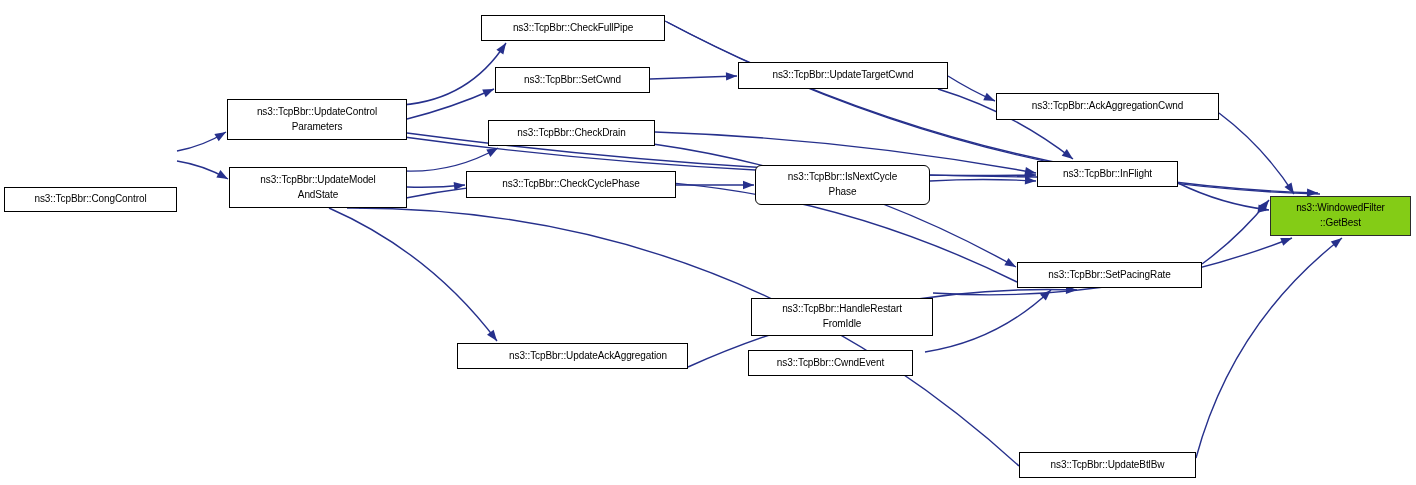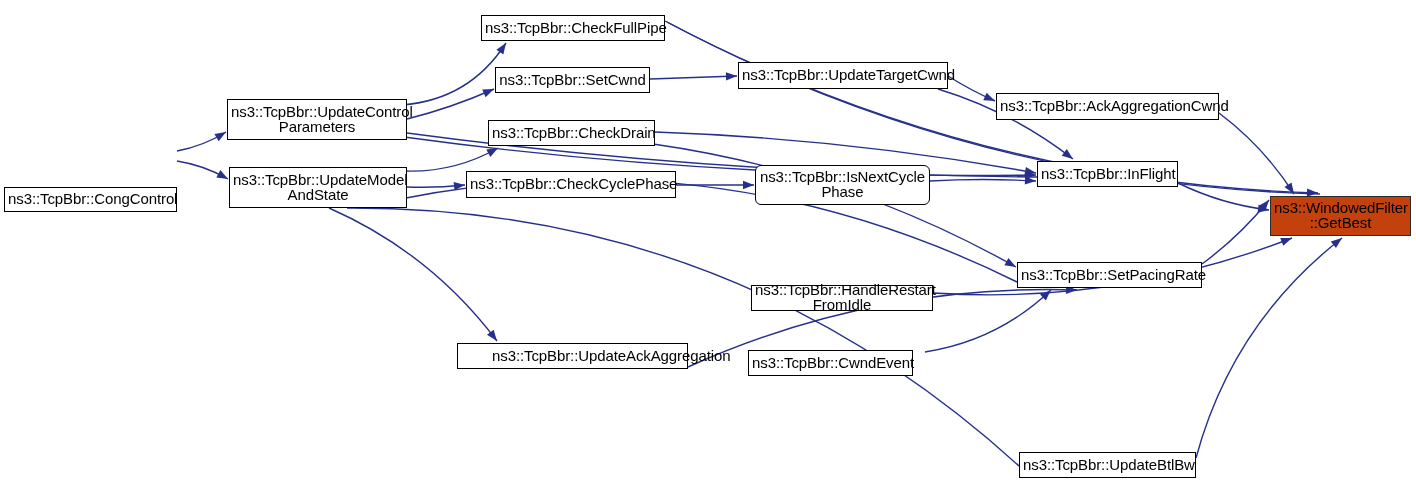--- a/index.html
+++ b/index.html
@@ -21,32 +21,32 @@
     width: 1416px;
     height: 485px;
     pointer-events: none;
   }
   .node {
     position: absolute;
     box-sizing: border-box;
     border: 1px solid #000000;
     background: #ffffff;
     color: #000000;
-    font-size: 15px;
+    font-size: 10px;
     line-height: 14.6px;
     display: flex;
     align-items: center;
     justify-content: center;
     text-align: center;
     white-space: pre-line;
     letter-spacing: -0.1px;
     z-index: 3;
   }
   .node.highlight {
-    background: #c2410c;
+    background: #84cc16;
     border: 1px solid #2b2b2b;
   }
   .node .nlabel {
     display: block;
     width: 100%;
     padding: 0 3px;
     box-sizing: border-box;
   }
 </style>
 </head>
@@ -120,19 +120,19 @@
       <div class="node" style="left: 488px; top: 120px; width: 167px; height: 26px;"><span class="nlabel">ns3::TcpBbr::CheckDrain</span></div>
       <div class="node" style="left: 466px; top: 171px; width: 210px; height: 27px;"><span class="nlabel">ns3::TcpBbr::CheckCyclePhase</span></div>
       <div class="node" style="left: 738px; top: 62px; width: 210px; height: 27px;"><span class="nlabel">ns3::TcpBbr::UpdateTargetCwnd</span></div>
       <div class="node" style="left: 996px; top: 93px; width: 223px; height: 27px;"><span class="nlabel">ns3::TcpBbr::AckAggregationCwnd</span></div>
       <div class="node" style="left: 755px; top: 165px; width: 175px; height: 40px; border-radius: 6px;"><span class="nlabel">ns3::TcpBbr::IsNextCycle
 Phase</span></div>
       <div class="node" style="left: 1037px; top: 161px; width: 141px; height: 26px;"><span class="nlabel">ns3::TcpBbr::InFlight</span></div>
       <div class="node highlight" style="left: 1270px; top: 196px; width: 141px; height: 40px;"><span class="nlabel">ns3::WindowedFilter
 ::GetBest</span></div>
       <div class="node" style="left: 1017px; top: 262px; width: 185px; height: 26px; justify-content: flex-end;"><span class="nlabel">ns3::TcpBbr::SetPacingRate</span></div>
-      <div class="node" style="left: 751px; top: 285px; width: 182px; height: 26px;"><span class="nlabel">ns3::TcpBbr::HandleRestart
+      <div class="node" style="left: 751px; top: 298px; width: 182px; height: 38px;"><span class="nlabel">ns3::TcpBbr::HandleRestart
 FromIdle</span></div>
       <div class="node" style="left: 748px; top: 350px; width: 165px; height: 26px;"><span class="nlabel">ns3::TcpBbr::CwndEvent</span></div>
       <div class="node" style="left: 457px; top: 343px; width: 231px; height: 26px; padding-left: 31px;"><span class="nlabel">ns3::TcpBbr::UpdateAckAggregation</span></div>
       <div class="node" style="left: 1019px; top: 452px; width: 177px; height: 26px;"><span class="nlabel">ns3::TcpBbr::UpdateBtlBw</span></div>
     </div>
 </div>
 
 </body></html>

